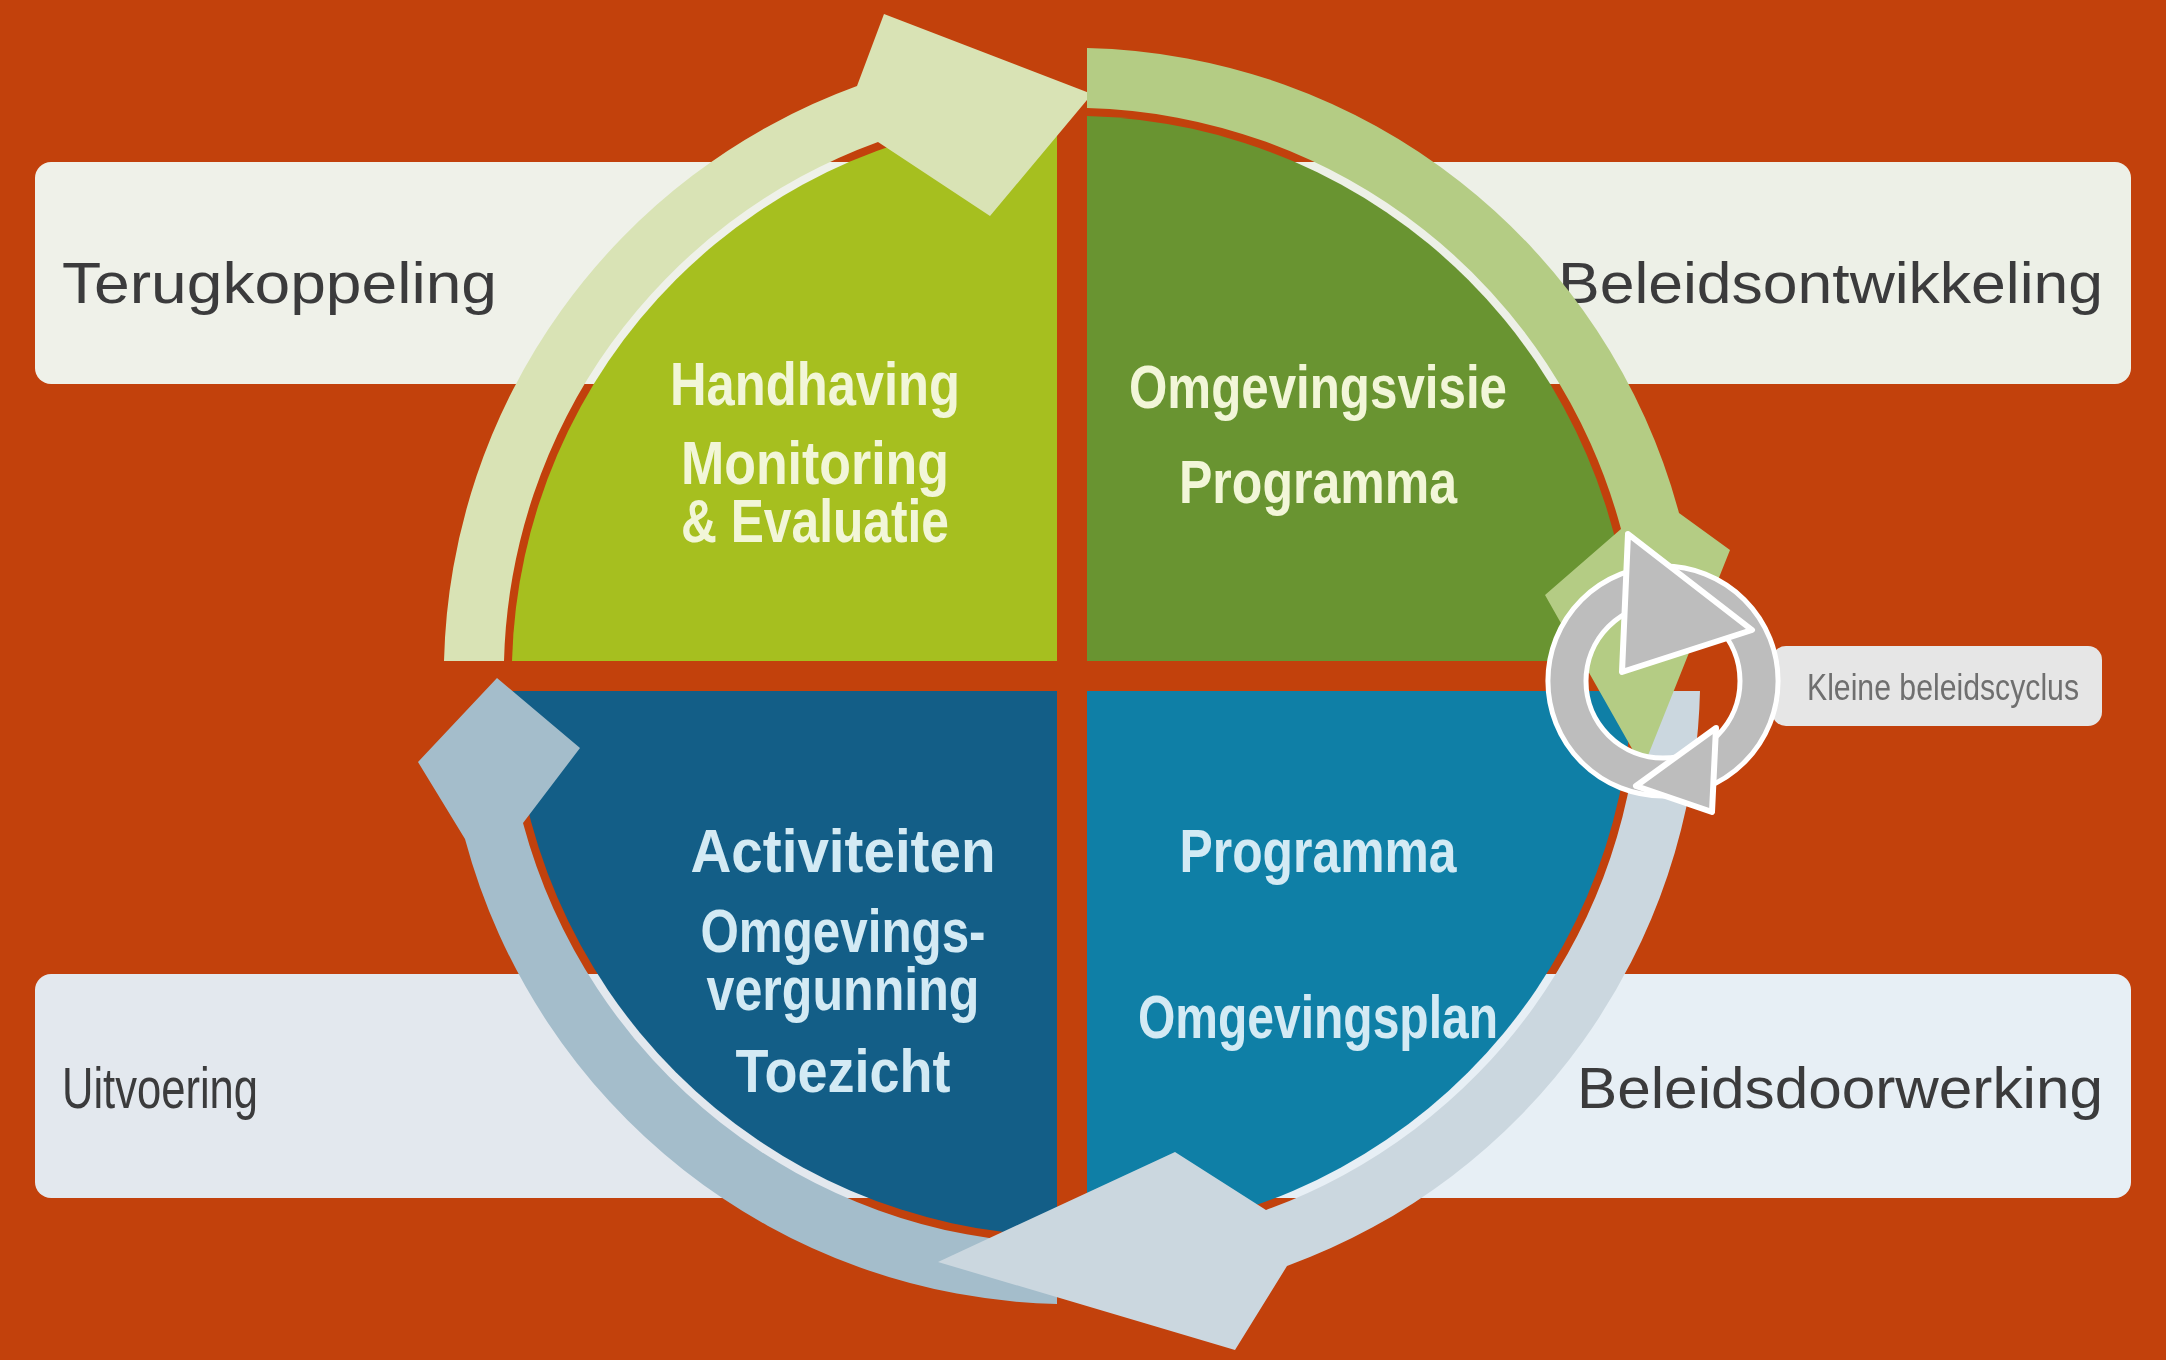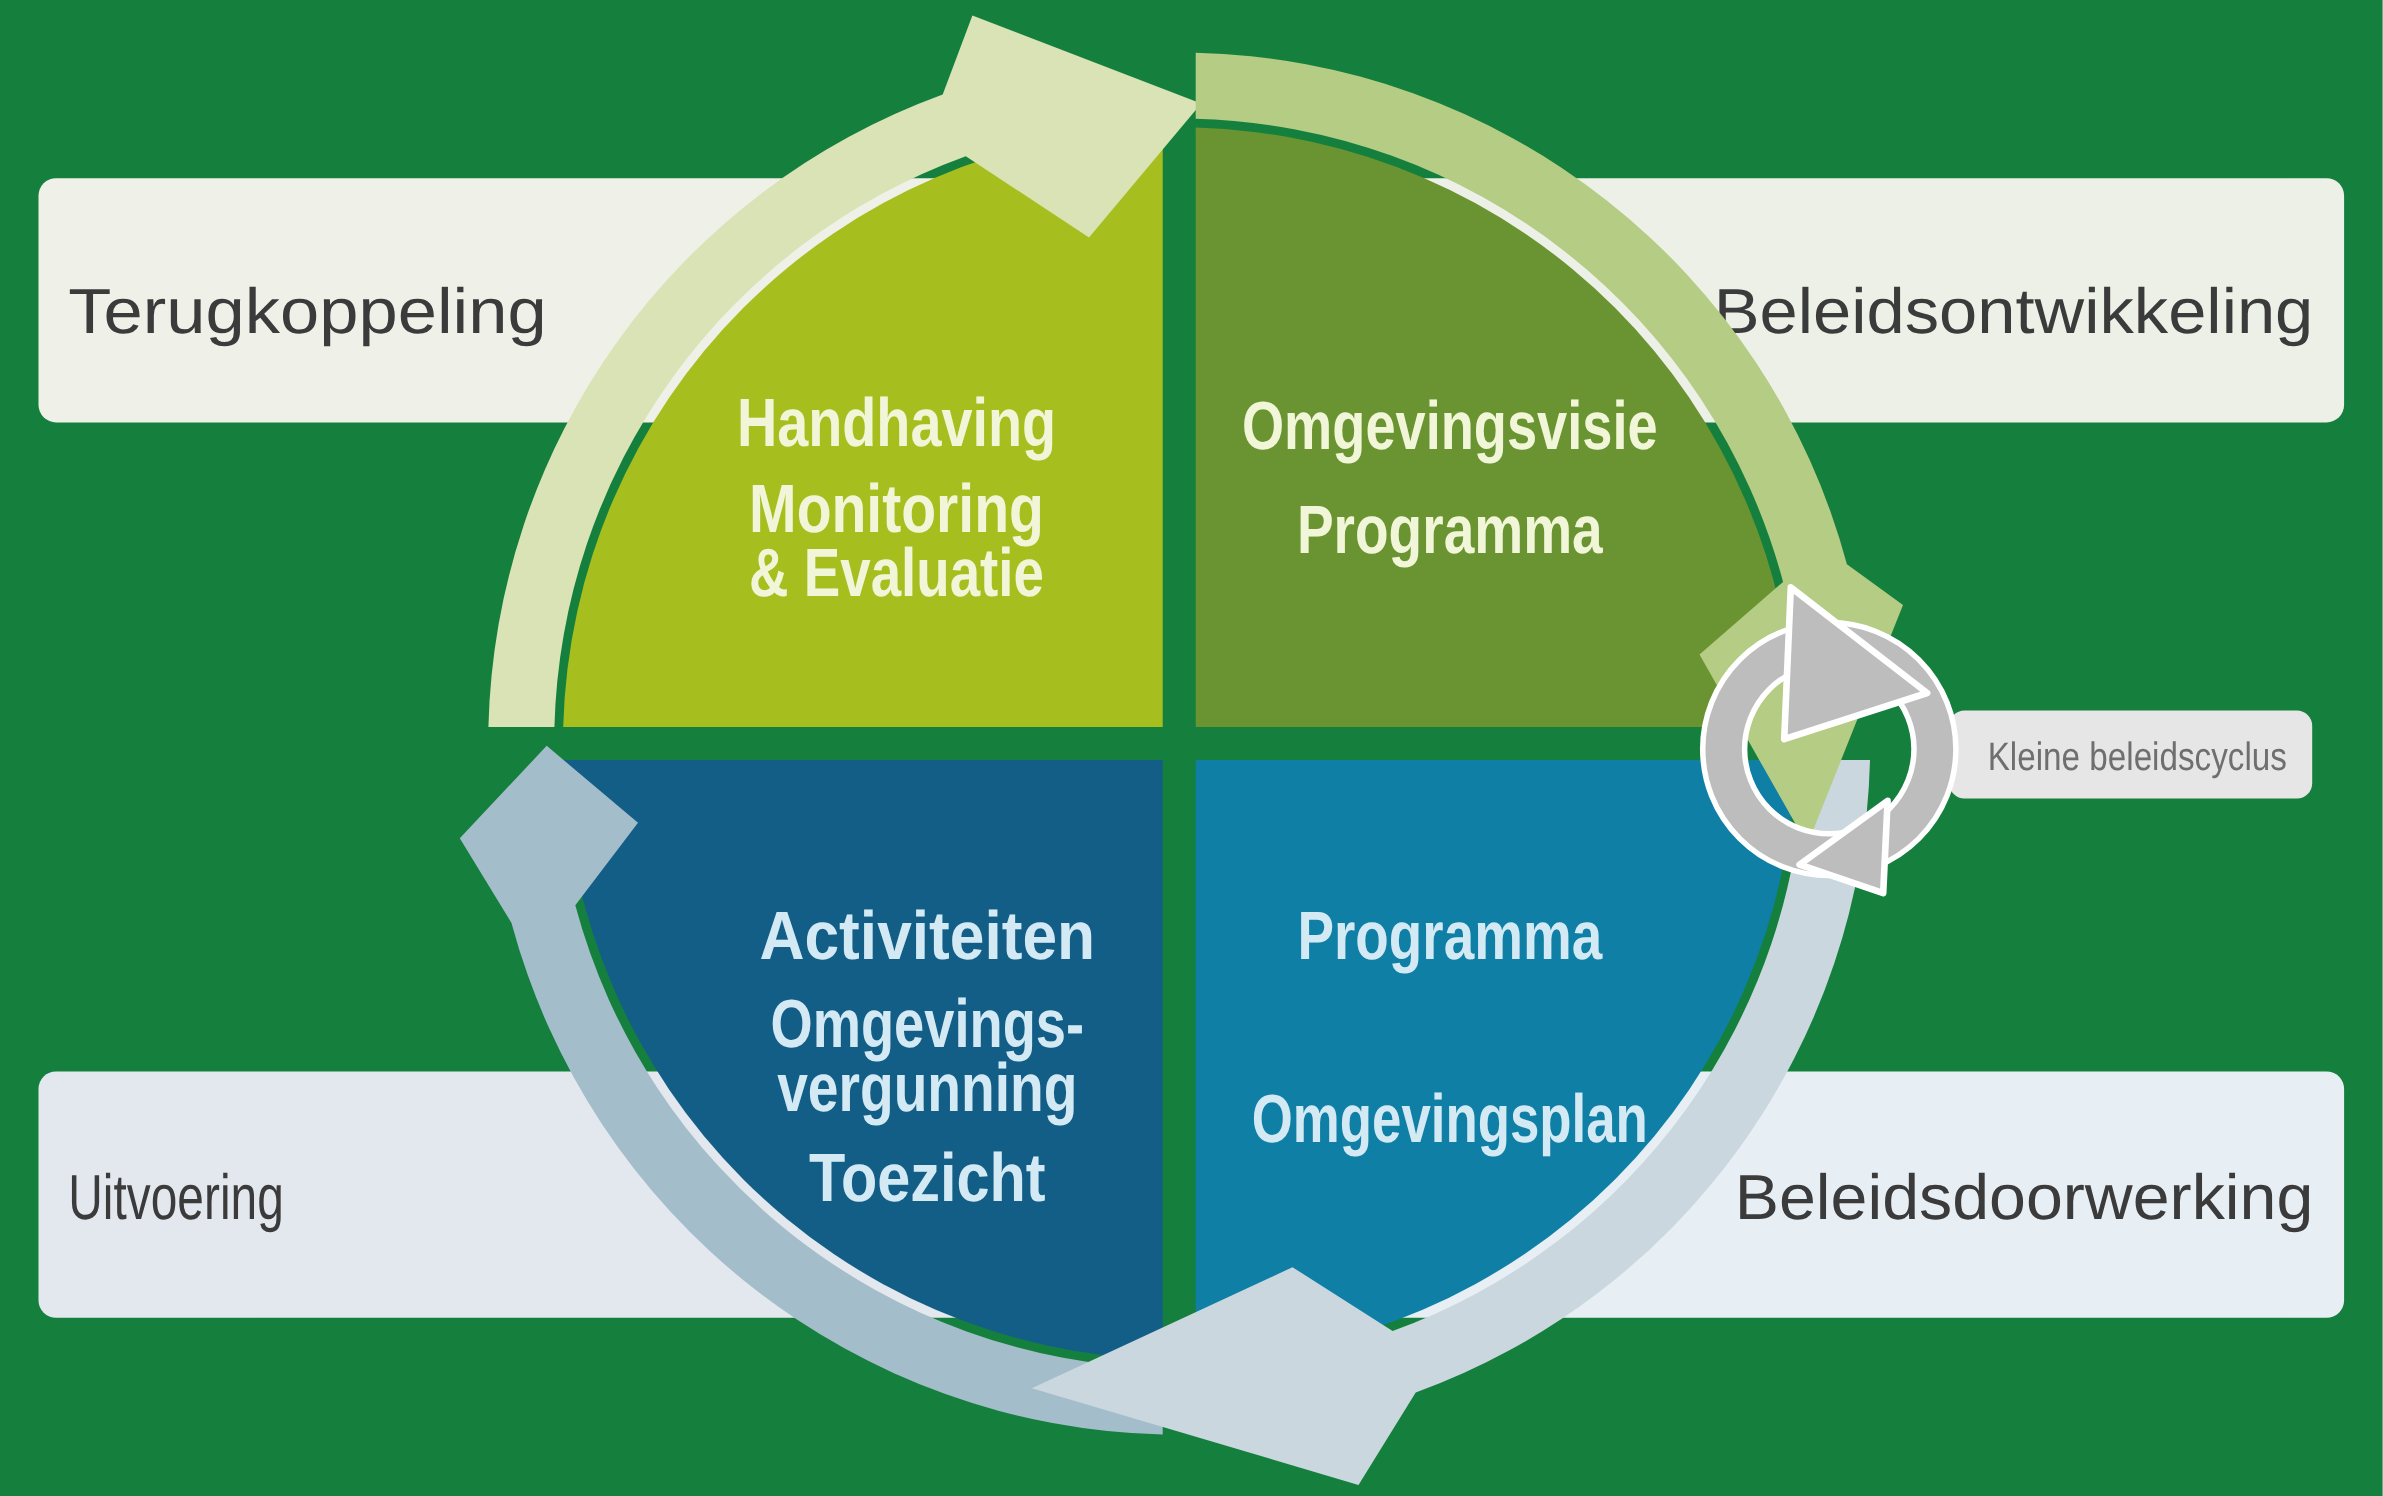--- a/index.html
+++ b/index.html
@@ -1,19 +1,19 @@
 <!DOCTYPE html>
 <html><head>
 <meta charset="utf-8">
 <style>
   html,body { margin:0; padding:0; }
   .stage {
     position:relative;
     width:2166px; height:1360px;
-    background:#15803d;
+    background:#c2410c;
     overflow:hidden;
   }
   svg { display:block; }
   .q-line    { font-family:"Liberation Sans", sans-serif; font-weight:700; font-size:62px; }
   .corner-line { font-family:"Liberation Sans", sans-serif; font-weight:400; font-size:58px; }
   .badge-line  { font-family:"Liberation Sans", sans-serif; font-weight:400; font-size:36px; }
 </style>
 </head>
 <body>
 

